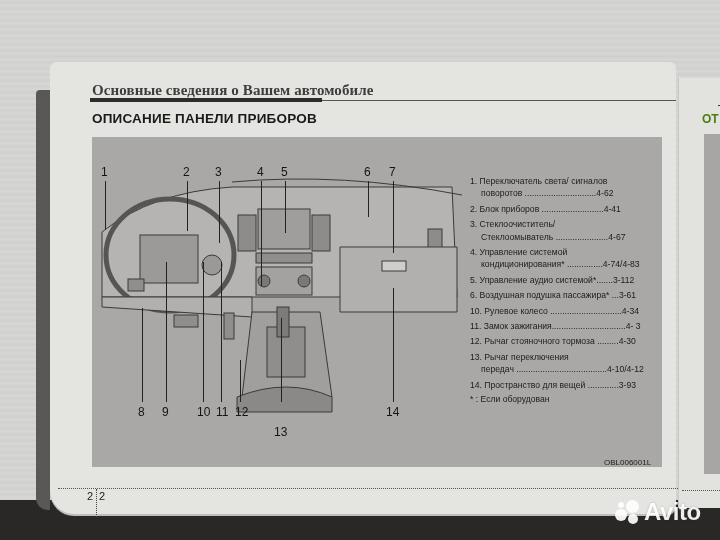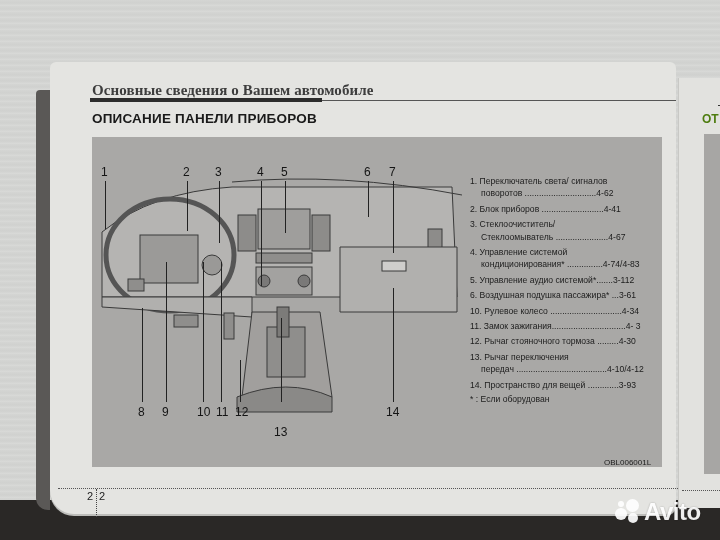--- a/index.html
+++ b/index.html
@@ -25,21 +25,21 @@
   .leader{position:absolute;width:1px;background:#222;}
   .legend{position:absolute;left:470px;top:175px;width:190px;font-size:8.6px;color:#1c1c1c;line-height:12.4px;}
   .legend .row{white-space:nowrap;}
   .legend .ind{padding-left:11px;}
   .figure-code{position:absolute;left:604px;top:458px;font-size:8px;color:#1c1c1c;}
   .dotline{position:absolute;left:58px;top:488px;width:620px;height:0;border-top:1px dotted #555;}
   .dotline-r{position:absolute;left:682px;top:490px;width:40px;height:0;border-top:1px dotted #555;}
   .page-num{position:absolute;left:87px;top:490px;font-size:11px;color:#222;}
   .page-sep{position:absolute;left:96px;top:489px;height:28px;border-left:1px dotted #444;}
   .page-num2{position:absolute;left:99px;top:490px;font-size:11px;color:#222;}
-  .watermark{position:absolute;left:615px;top:498px;display:flex;gap:3px;color:#fff;opacity:0.92;}
+  .watermark{position:absolute;left:615px;top:498px;display:flex;align-items:center;gap:3px;color:#fff;opacity:0.92;}
   .watermark .dots{position:relative;width:26px;height:26px;}
   .watermark .dots span{position:absolute;border-radius:50%;background:#fff;}
   .watermark .word{font-size:24px;font-weight:bold;letter-spacing:-0.5px;text-shadow:0 0 2px rgba(0,0,0,0.3);}
   svg.dash{position:absolute;left:92px;top:137px;}
 </style>
 </head>
 <body>
 
 <div class="table-surface"></div>
 <div class="table-bottom"></div>

